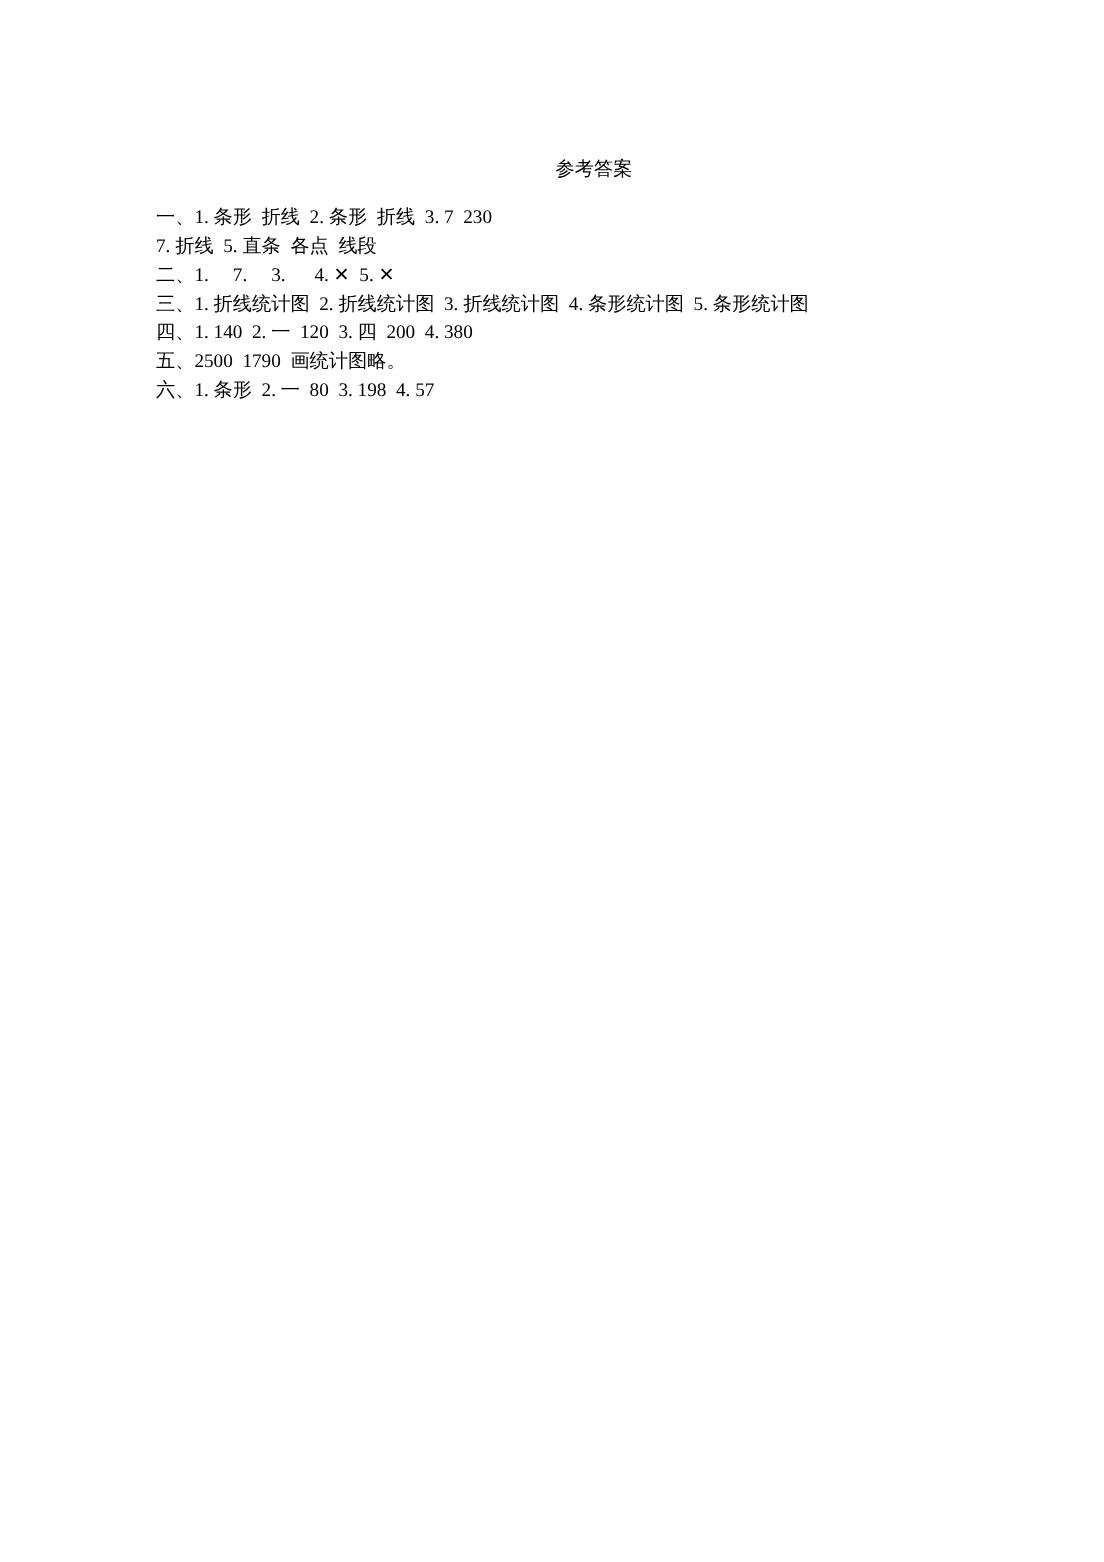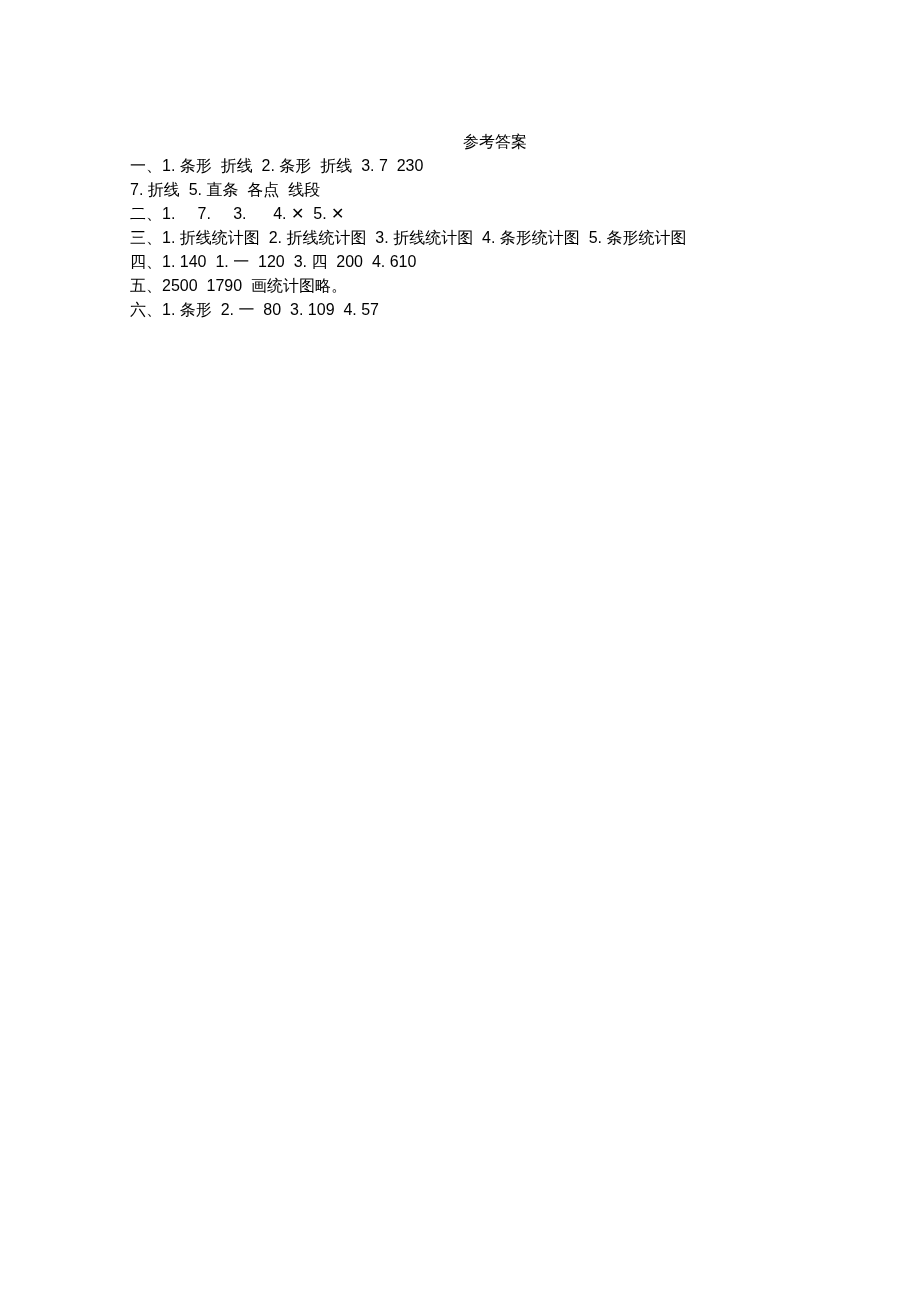--- a/index.html
+++ b/index.html
@@ -14,32 +14,32 @@
       font-family: "SimSun", "宋体", serif;
       font-size: 16px;
       line-height: 1.5;
       color: #000000;
       padding-top: 130px;
       padding-left: 130px;
       padding-right: 60px;
     }
     .title {
       text-align: center;
-      margin-bottom: 0;
+      margin-bottom: 16px;
       font-weight: normal;
       letter-spacing: 0;
     }
     .line {
       white-space: pre;
-      font-family: Liberation Sans, sans-serif;
+      font-family: Liberation Serif, serif;
     }
   </style>
 </head>
 <body>
 
 <div class="title">参考答案</div>
 <div class="line">一、1. 条形  折线  2. 条形  折线  3. 7  230</div>
 <div class="line">7. 折线  5. 直条  各点  线段</div>
 <div class="line">二、1.     7.     3.      4. ✕  5. ✕</div>
 <div class="line">三、1. 折线统计图  2. 折线统计图  3. 折线统计图  4. 条形统计图  5. 条形统计图</div>
-<div class="line">四、1. 140  1. 一  120  3. 四  200  4. 610</div>
+<div class="line">四、1. 140  2. 一  120  3. 四  200  4. 380</div>
 <div class="line">五、2500  1790  画统计图略。</div>
-<div class="line">六、1. 条形  2. 一  80  3. 109  4. 57</div>
+<div class="line">六、1. 条形  2. 一  80  3. 198  4. 57</div>
 
 </body></html>

